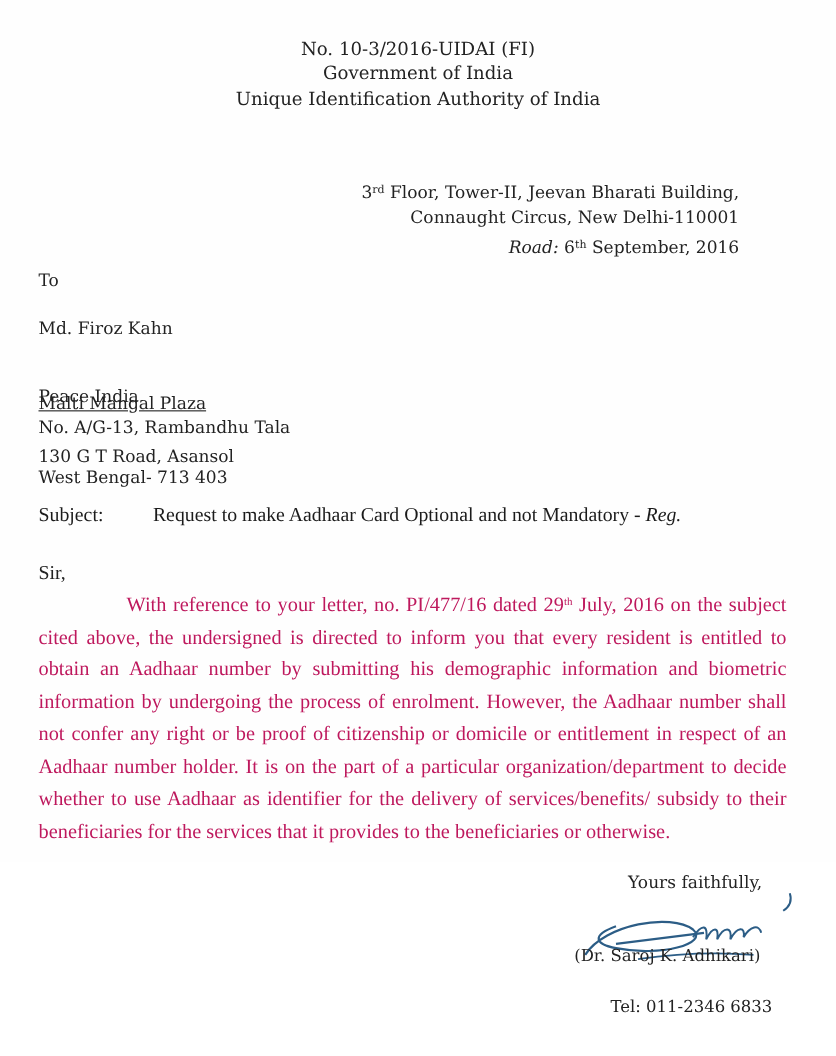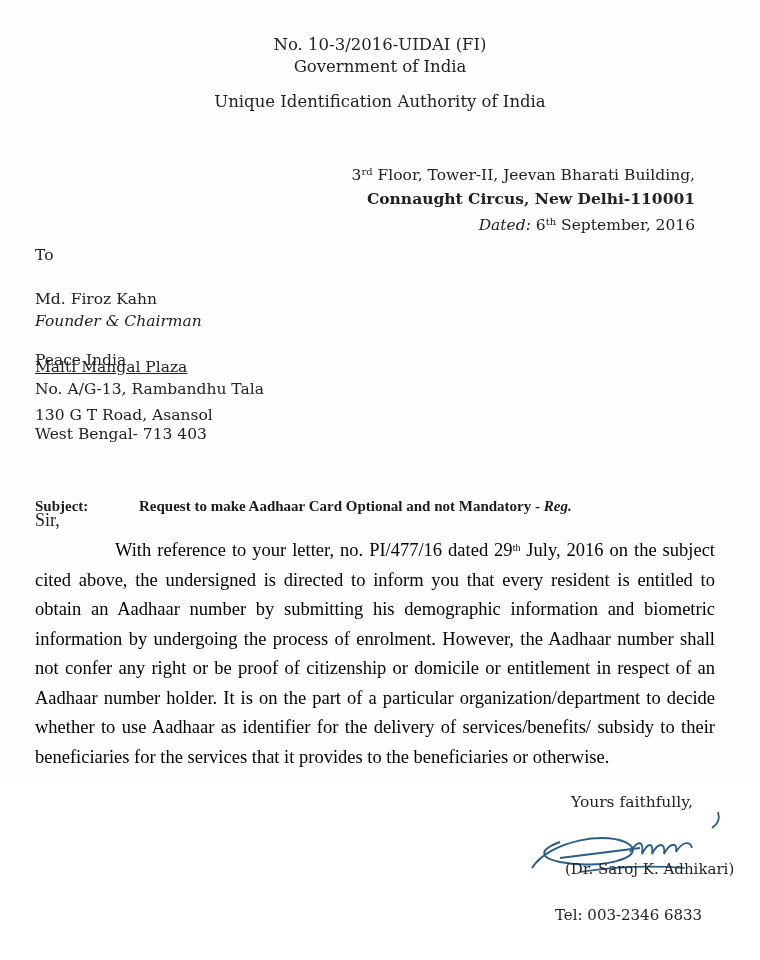--- a/index.html
+++ b/index.html
@@ -1,48 +1,47 @@
 <!DOCTYPE html>
 <html><head>
 <meta charset="utf-8">
 <style>
   html, body { margin: 0; padding: 0; background: #ffffff; }
   body { width: 760px; height: 960px; position: relative; overflow: hidden;
          font-family: "DejaVu Serif", "Liberation Serif", serif; color: #222; }
   .page { position: absolute; left: 0; top: 0; width: 760px; height: 784px; background: #fefefe; }
   .abs { position: absolute; white-space: nowrap; }
   .hdr { font-size: 16.5px; line-height: 22px; text-align: center; left: 200px; width: 360px; }
-  .addr-r { font-size: 15.5px; line-height: 23px; right: 65px; }
+  .addr-r { font-size: 15.5px; line-height: 23px; right: 88px; }
   .left { left: 35px; font-size: 15.5px; line-height: 23px; }
   .it { font-style: italic; }
   sup { font-size: 10px; vertical-align: 5px; line-height: 0; }
   .body-p { position: absolute; left: 35px; width: 680px; font-family: "Liberation Serif", serif;
-            font-size: 18.5px; line-height: 29.5px; text-align: justify; text-indent: 80px; color: #000000; }
+            font-size: 18.5px; line-height: 29.5px; text-align: justify; text-indent: 80px; color: #be185d; }
   .subject { position: absolute; top: 458px; left: 35px; font-family: "Liberation Serif", serif;
-             font-size: 15px; font-weight: bold; color: #1b1b1b; margin-top: 40px; }
+             font-size: 18px; font-weight: normal; color: #1b1b1b; }
   .subject .lbl { display: inline-block; width: 104px; }
   .sign { font-size: 15px; line-height: 22px; }
   .sig-svg { position: absolute; left: 520px; top: 810px; width: 220px; height: 70px; }
 </style>
 </head>
 <body>
 
 <div class="page">
 
   <div class="abs hdr" style="top:34px;">No. 10-3/2016-UIDAI (FI)</div>
   <div class="abs hdr" style="top:56px;">Government of India</div>
-  <div class="abs hdr" style="top:79px;margin-top:12px;">Unique Identification Authority of India</div>
+  <div class="abs hdr" style="top:79px;">Unique Identification Authority of India</div>
 
   <div class="abs addr-r" style="top:164px;"><span>3</span><sup>rd</sup><span> Floor, Tower-II, Jeevan Bharati Building,</span></div>
-  <div class="abs addr-r" style="top:187px;font-weight:bold;">Connaught Circus, New Delhi-110001</div>
-  <div class="abs addr-r" style="top:214px;"><span class="it">Dated:</span> <span>6</span><sup>th</sup><span> September, 2016</span></div>
+  <div class="abs addr-r" style="top:187px;">Connaught Circus, New Delhi-110001</div>
+  <div class="abs addr-r" style="top:214px;"><span class="it">Road:</span> <span>6</span><sup>th</sup><span> September, 2016</span></div>
 
   <div class="abs left" style="top:244px;">To</div>
   <div class="abs left" style="top:288px;">Md. Firoz Kahn</div>
-  <div class="abs left it" style="top:310px;">Founder &amp; Chairman</div>
   <div class="abs left" style="top:349px;">Peace India</div>
   <div class="abs left" style="top:356px;text-decoration:underline;">Malti Mangal Plaza</div>
   <div class="abs left" style="top:378px;">No. A/G-13, Rambandhu Tala</div>
   <div class="abs left" style="top:404px;">130 G T Road, Asansol</div>
   <div class="abs left" style="top:423px;">West Bengal- 713 403</div>
 
   <div class="subject"><span class="lbl">Subject:</span><span>Request to make Aadhaar Card Optional and not Mandatory - </span><span class="it">Reg.</span></div>
 
   <div class="abs" style="top:510px; left:35px; font-family:'Liberation Serif', serif; font-size:18px;">Sir,</div>
 
@@ -51,15 +50,15 @@
   <div class="abs" style="top:793px; left:571px; font-size:15.5px;">Yours faithfully,</div>
 
   <svg class="sig-svg" viewBox="0 0 220 70">
     <path d="M12 58 C 30 30, 90 20, 110 35 C 125 48, 80 60, 40 52 C 20 48, 18 40, 40 32" fill="none" stroke="#2c5d86" stroke-width="2"></path>
     <path d="M40 48 L 120 38" fill="none" stroke="#2c5d86" stroke-width="2"></path>
     <path d="M110 42 C 118 30, 124 30, 122 44 C 128 32, 134 32, 132 44 C 138 32, 146 32, 144 44 C 150 32, 158 32, 156 42 C 162 32, 170 30, 172 38" fill="none" stroke="#2c5d86" stroke-width="1.8"></path>
     <path d="M198 2 C 200 8, 198 14, 192 18" fill="none" stroke="#2c5d86" stroke-width="1.8"></path>
     <path d="M60 62 C 100 56, 140 56, 165 58" fill="none" stroke="#2c5d86" stroke-width="1.6"></path>
   </svg>
 
-  <div class="abs sign" style="top:858px; left:522px;margin-left:43px;">(Dr. Saroj K. Adhikari)</div>
-  <div class="abs sign" style="top:904px; left:555px;">Tel: 003-2346 6833</div>
+  <div class="abs sign" style="top:858px; left:522px;">(Dr. Saroj K. Adhikari)</div>
+  <div class="abs sign" style="top:904px; left:555px;">Tel: 011-2346 6833</div>
 </div>
 
 </body></html>

